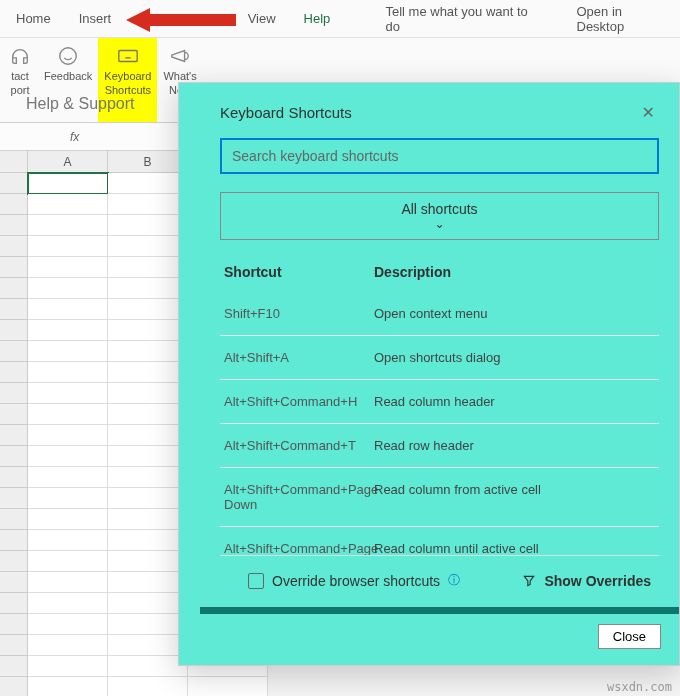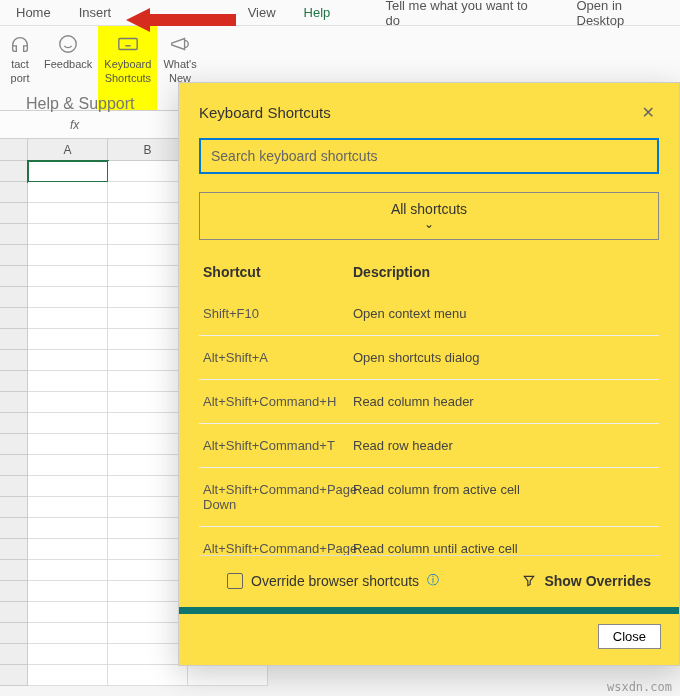--- a/index.html
+++ b/index.html
@@ -1,18 +1,18 @@
 <!DOCTYPE html>
 <html><head>
   <meta charset="utf-8">
   <style>
     * { box-sizing: border-box; margin: 0; padding: 0; font-family: "Segoe UI", -apple-system, sans-serif; }
     body { width: 680px; height: 696px; overflow: hidden; background: #f5f5f5; position: relative; font-size: 14px; color: #333; }
 
-    .tabs { height: 26px; background: #fafafa; display: flex; align-items: center; border-bottom: 1px solid #e0e0e0; padding: 0 2px; }
+    .tabs { height: 38px; background: #fafafa; display: flex; align-items: center; border-bottom: 1px solid #e0e0e0; padding: 0 2px; }
     .tab { padding: 4px 14px; font-size: 13px; color: #555; cursor: pointer; }
     .tab.help { color: #217346; }
 
     .ribbon { height: 85px; background: #fafafa; border-bottom: 1px solid #d0d0d0; display: flex; align-items: stretch; padding: 0 2px; }
     .rb-item { display: flex; flex-direction: column; align-items: center; justify-content: flex-start; padding: 6px 6px 2px 6px; font-size: 11px; color: #555; gap: 2px; cursor: pointer; }
     .rb-item .icon { width: 24px; height: 24px; display: flex; align-items: center; justify-content: center; }
     .rb-item .lbl { text-align: center; line-height: 1.1; font-size: 11px; }
     .rb-item.highlight { background: #ffff00; }
     .rb-group-label { position: absolute; top: 95px; left: 26px; font-size: 16px; color: #777; text-align: center; }
 
@@ -26,21 +26,21 @@
     .rows { display: flex; }
     .row-headers { width: 28px; }
     .row-h { height: 21px; border-bottom: 1px solid #ccc; border-right: 1px solid #ccc; font-size: 12px; color: #555; text-align: center; background: #eee; line-height: 21px; }
     .cells { flex: 1; }
     .cell-row { height: 21px; display: flex; }
     .cell { width: 80px; border-right: 1px solid #ddd; border-bottom: 1px solid #ddd; background: #fff; }
     .cell.active { outline: 2px solid #217346; outline-offset: -1px; }
 
     .arrow-annot { position: absolute; top: 6px; left: 126px; pointer-events: none; z-index: 5; }
 
-    .dialog { position: absolute; top: 82px; left: 178px; right: 0; bottom: 30px; background: #fde047; border: 1px solid #ccc; box-shadow: 0 8px 30px rgba(0,0,0,0.2); display: flex; flex-direction: column; }
+    .dialog { position: absolute; top: 82px; left: 178px; right: 0; bottom: 30px; background: #5eead4; border: 1px solid #ccc; box-shadow: 0 8px 30px rgba(0,0,0,0.2); display: flex; flex-direction: column; padding-left: 21px; }
     .dlg-header { padding: 16px 20px 12px 20px; display: flex; justify-content: space-between; align-items: center; }
     .dlg-title { font-size: 15px; font-weight: 400; color: #333; }
     .close-x { font-size: 16px; color: #666; cursor: pointer; padding: 4px; }
 
     .dlg-body { padding: 0 20px; flex: 1; display: flex; flex-direction: column; overflow: hidden; }
     .search-box { border: 2px solid #0078d4; padding: 8px 10px; font-size: 14px; color: #666; margin-bottom: 18px; }
     .filter-dd { border: 1px solid #8a8886; padding: 8px 10px; font-size: 14px; display: flex; justify-content: space-between; align-items: center; cursor: pointer; margin-bottom: 4px; flex-direction: column; }
     .chev { font-size: 12px; }
 
     .tbl-head { display: flex; padding: 20px 4px 12px 4px; font-weight: 600; font-size: 14px; }

